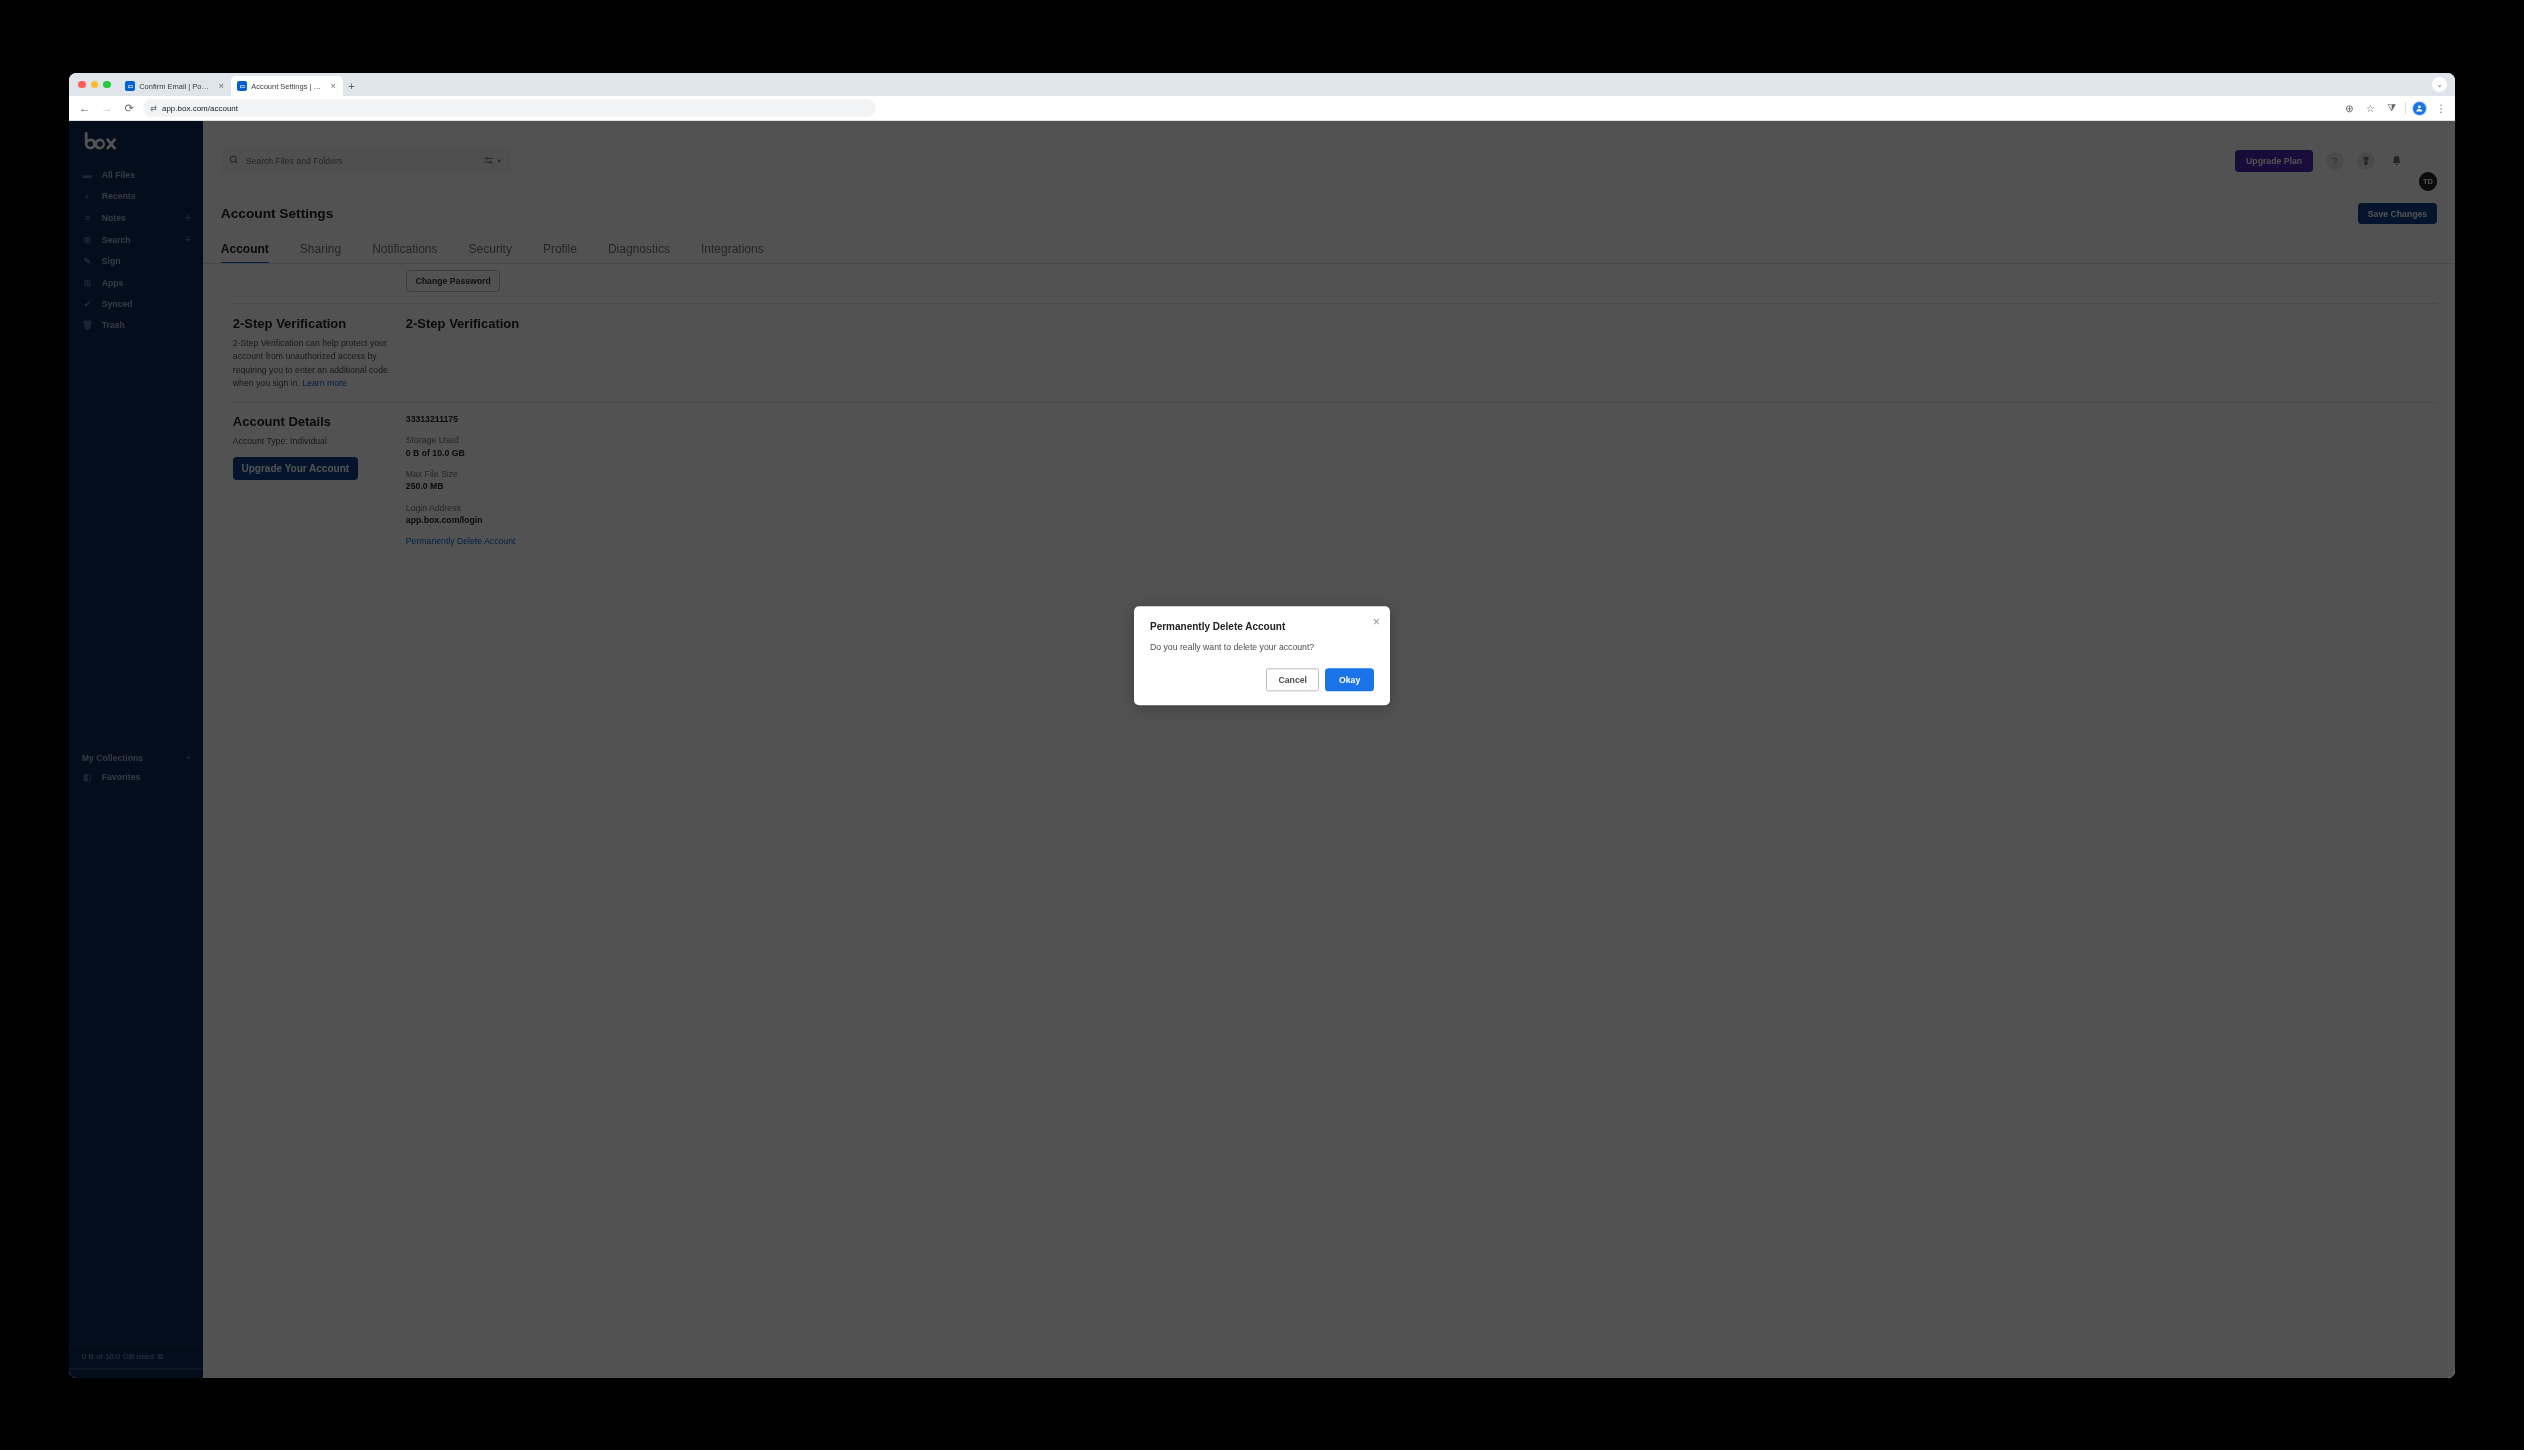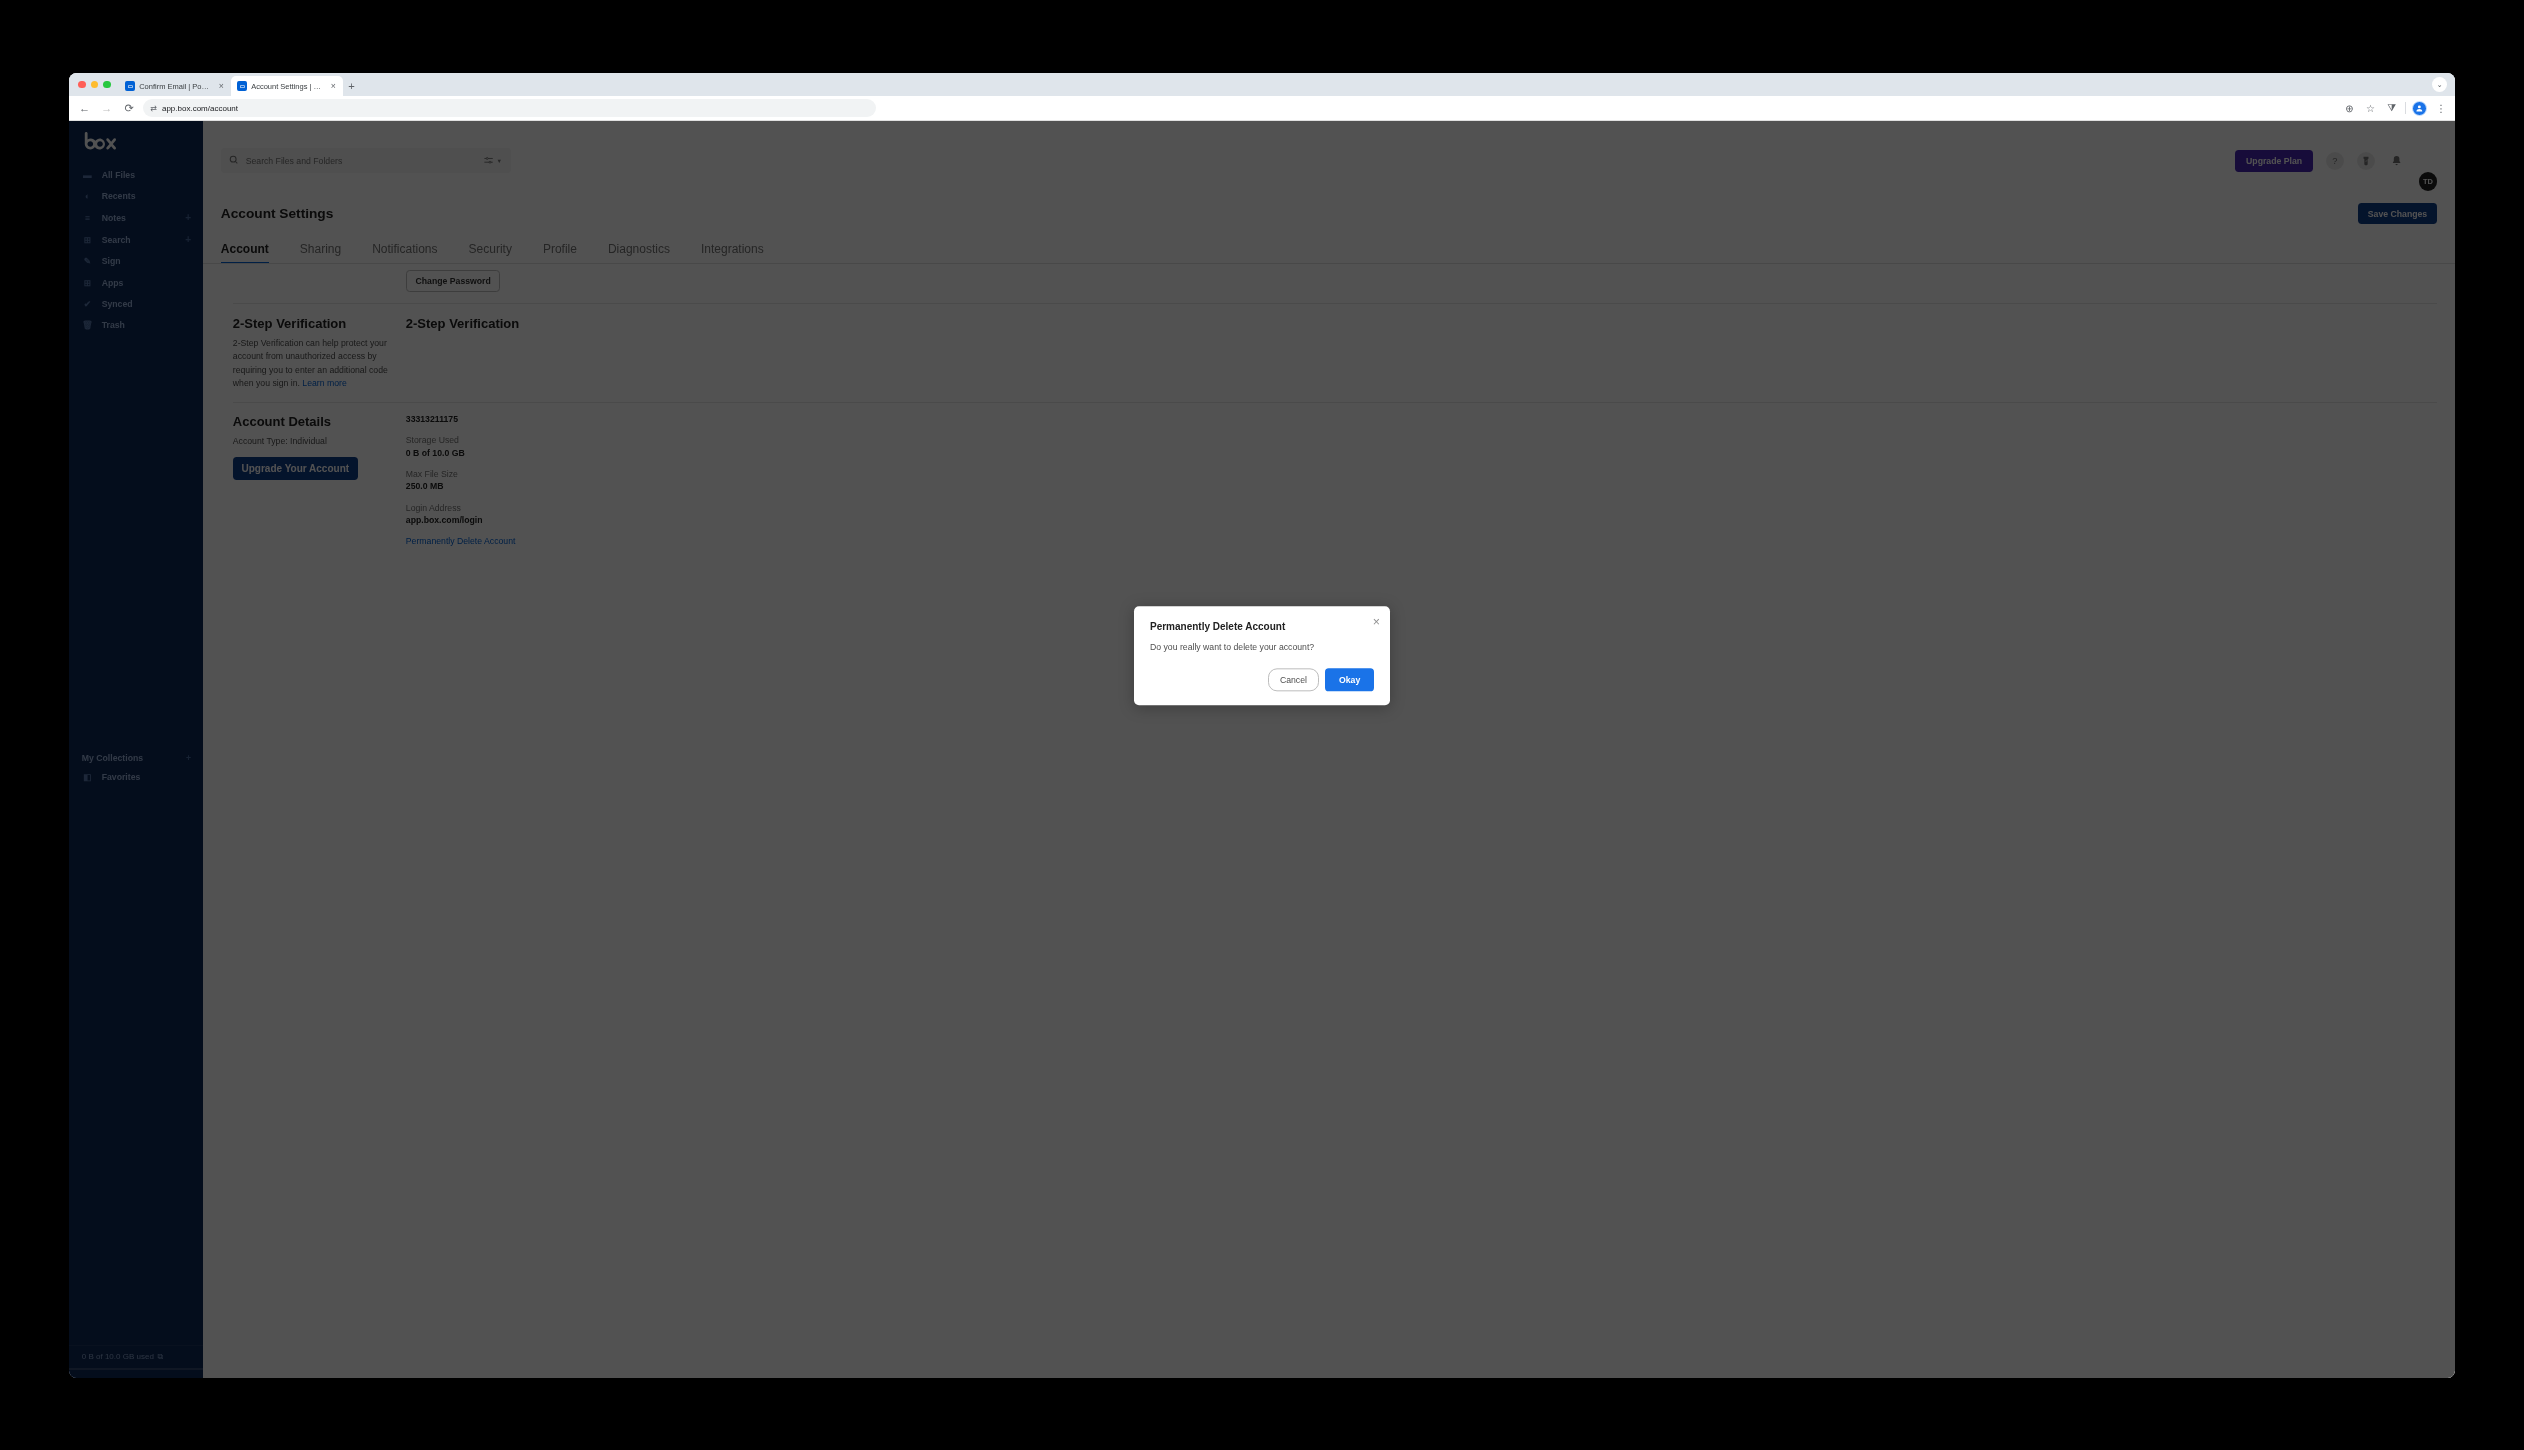--- a/index.html
+++ b/index.html
@@ -82,21 +82,21 @@
 .outline-btn { background: #fff; border: 0.6px solid #bdbdbd; padding: 5px 8.7px; border-radius: 3.7px; font-size: 8.7px; color: #333; font-weight: 600; cursor: pointer; }
 .primary-btn-sm { background: #0f3e8a; color: #fff; border: none; padding: 5.6px 8.7px; border-radius: 3.7px; font-size: 10px; font-weight: 600; cursor: pointer; }
 .link-action { color: #0061d5; font-size: 8.7px; cursor: pointer; }
 
 
 .modal { position: absolute; z-index: 200; background: #fff; border-radius: 5px; width: 256px; left: 50%; top: 41%; transform: translate(-50%, -30%); box-shadow: 0 2.5px 15px rgba(0,0,0,0.25); padding: 15px 16px 13.7px 16px; }
 .modal-title { font-size: 10px; font-weight: 700; color: #222; margin-bottom: 10px; }
 .modal-close { position: absolute; top: 10px; right: 10px; color: #909090; font-size: 12.4px; cursor: pointer; background: none; border: none; line-height: 1; }
 .modal-body { font-size: 8.7px; color: #4e4e4e; margin-bottom: 16px; }
 .modal-actions { display: flex; justify-content: flex-end; gap: 6.2px; }
-.modal-cancel { background: #fff; border: 0.6px solid #bdbdbd; padding: 5.6px 11.2px; border-radius: 9px; font-size: 8.7px; color: #4e4e4e; font-weight: 400; cursor: pointer; text-align: center; }
+.modal-cancel { background: #fff; border: 0.6px solid #bdbdbd; padding: 5.6px 11.2px; border-radius: 2px; font-size: 8.7px; color: #4e4e4e; font-weight: 700; cursor: pointer; text-align: center; }
 .modal-ok { background: #1a73e8; color: #fff; border: none; padding: 5.6px 13.7px; border-radius: 3.7px; font-size: 8.7px; font-weight: 600; cursor: pointer; }
 </style>
 </head>
 <body>
 
 <div class="browser-window">
 
   <div class="tab-bar">
     <div class="traffic-lights">
       <div class="traffic-light tl-red"></div>

